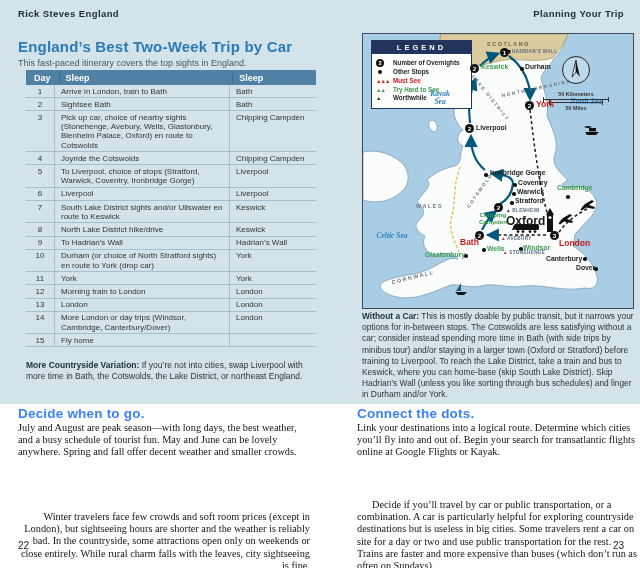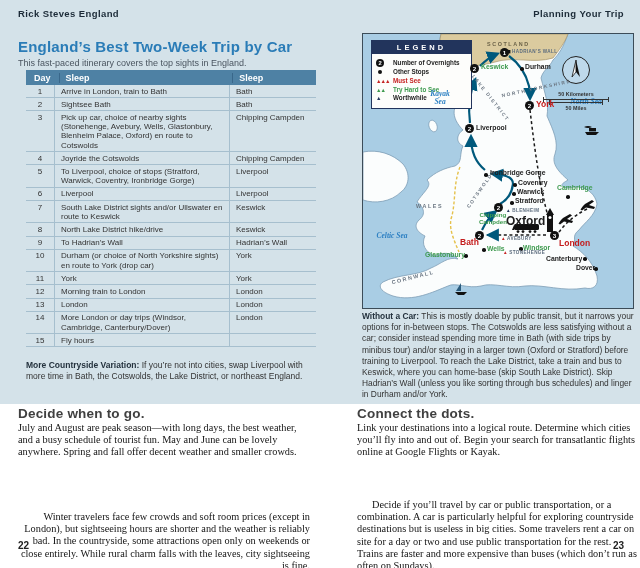--- a/index.html
+++ b/index.html
@@ -19,25 +19,25 @@
   .th{padding:0 0 0 6px;}
   .th.day{width:34px;text-align:center;padding:0;}
   .th.plan{width:174px;border-left:1px solid #39678a;}
   .th.sleep{width:80px;border-left:1px solid #39678a;}
   .td{padding:1.5px 3px 1.5px 6px;line-height:9.2px;}
   .td.day{width:28px;text-align:center;padding-left:0;padding-right:0;}
   .td.plan{width:165px;border-left:1px solid #a6bfce;}
   .td.sleep{width:71px;border-left:1px solid #a6bfce;}
   .note{position:absolute;left:26px;top:360px;width:288px;font-size:8.5px;line-height:10.5px;color:#333;}
   .note b{color:#24323e;}
-  .sect-h{position:absolute;top:406px;font-size:13.5px;font-weight:bold;color:#404040;letter-spacing:.2px;}
+  .sect-h{position:absolute;top:406px;font-size:13.5px;font-weight:bold;color:#3b82f6;letter-spacing:.2px;}
   .body-p{position:absolute;width:292px;font-family:"Liberation Serif",serif;font-size:10.3px;
           line-height:12.2px;color:#141414;text-align:left;}
   .indent{text-indent:15px;margin-top:40px;}
-  .pageno{position:absolute;top:540px;font-size:10px;font-weight:bold;color:#222;}
+  .pageno{position:absolute;top:540px;font-size:10px;font-weight:normal;color:#222;}
   
   .map{position:absolute;left:362px;top:33px;width:270px;height:274px;background:#a9cde4;
        border:1px solid #3c4c58;overflow:hidden;}
   .map-svg{position:absolute;left:0;top:0;}
   .legend{position:absolute;left:8px;top:6px;width:99px;background:#fdfdfb;border:1px solid #22345c;}
   .legend-title{background:#22345c;color:#fff;font-size:7.5px;font-weight:bold;text-align:center;
                 letter-spacing:3px;padding:2px 0;}
   .legend-items{padding:3px 4px 4px 4px;}
   .legend-item{display:flex;align-items:center;font-size:6.3px;font-weight:bold;color:#1d1d1d;
                margin:2px 0;line-height:6.8px;}
@@ -128,21 +128,21 @@
         <div class="td plan">North Lake District hike/drive</div>
         <div class="td sleep">Keswick</div>
       </div>
     <div class="tr">
         <div class="td day">9</div>
         <div class="td plan">To Hadrian’s Wall</div>
         <div class="td sleep">Hadrian’s Wall</div>
       </div>
     <div class="tr">
         <div class="td day">10</div>
-        <div class="td plan">Durham (or choice of North Yorkshire sights) en route to York (drop car)</div>
+        <div class="td plan">Durham (or choice of North Stratford sights) en route to York (drop car)</div>
         <div class="td sleep">York</div>
       </div>
     <div class="tr">
         <div class="td day">11</div>
         <div class="td plan">York</div>
         <div class="td sleep">York</div>
       </div>
     <div class="tr">
         <div class="td day">12</div>
         <div class="td plan">Morning train to London</div>
@@ -153,21 +153,21 @@
         <div class="td plan">London</div>
         <div class="td sleep">London</div>
       </div>
     <div class="tr">
         <div class="td day">14</div>
         <div class="td plan">More London or day trips (Windsor, Cambridge, Canterbury/Dover)</div>
         <div class="td sleep">London</div>
       </div>
     <div class="tr">
         <div class="td day">15</div>
-        <div class="td plan">Fly hours</div>
+        <div class="td plan">Fly home</div>
         <div class="td sleep"></div>
       </div>
   </div>
 
   <div class="note">
     <b>More Countryside Variation:</b><span> If you’re not into cities, swap Liverpool with more time in Bath, the Cotswolds, the Lake District, or northeast England.</span>
   </div>
 
   <div class="sect-h" style="left:18px;">Decide when to go.</div>
   <div class="body-p" style="left:18px;top:422px;">July and August are peak season—with long days, the best weather, and a busy schedule of tourist fun. May and June can be lovely anywhere. Spring and fall offer decent weather and smaller crowds.</div>

